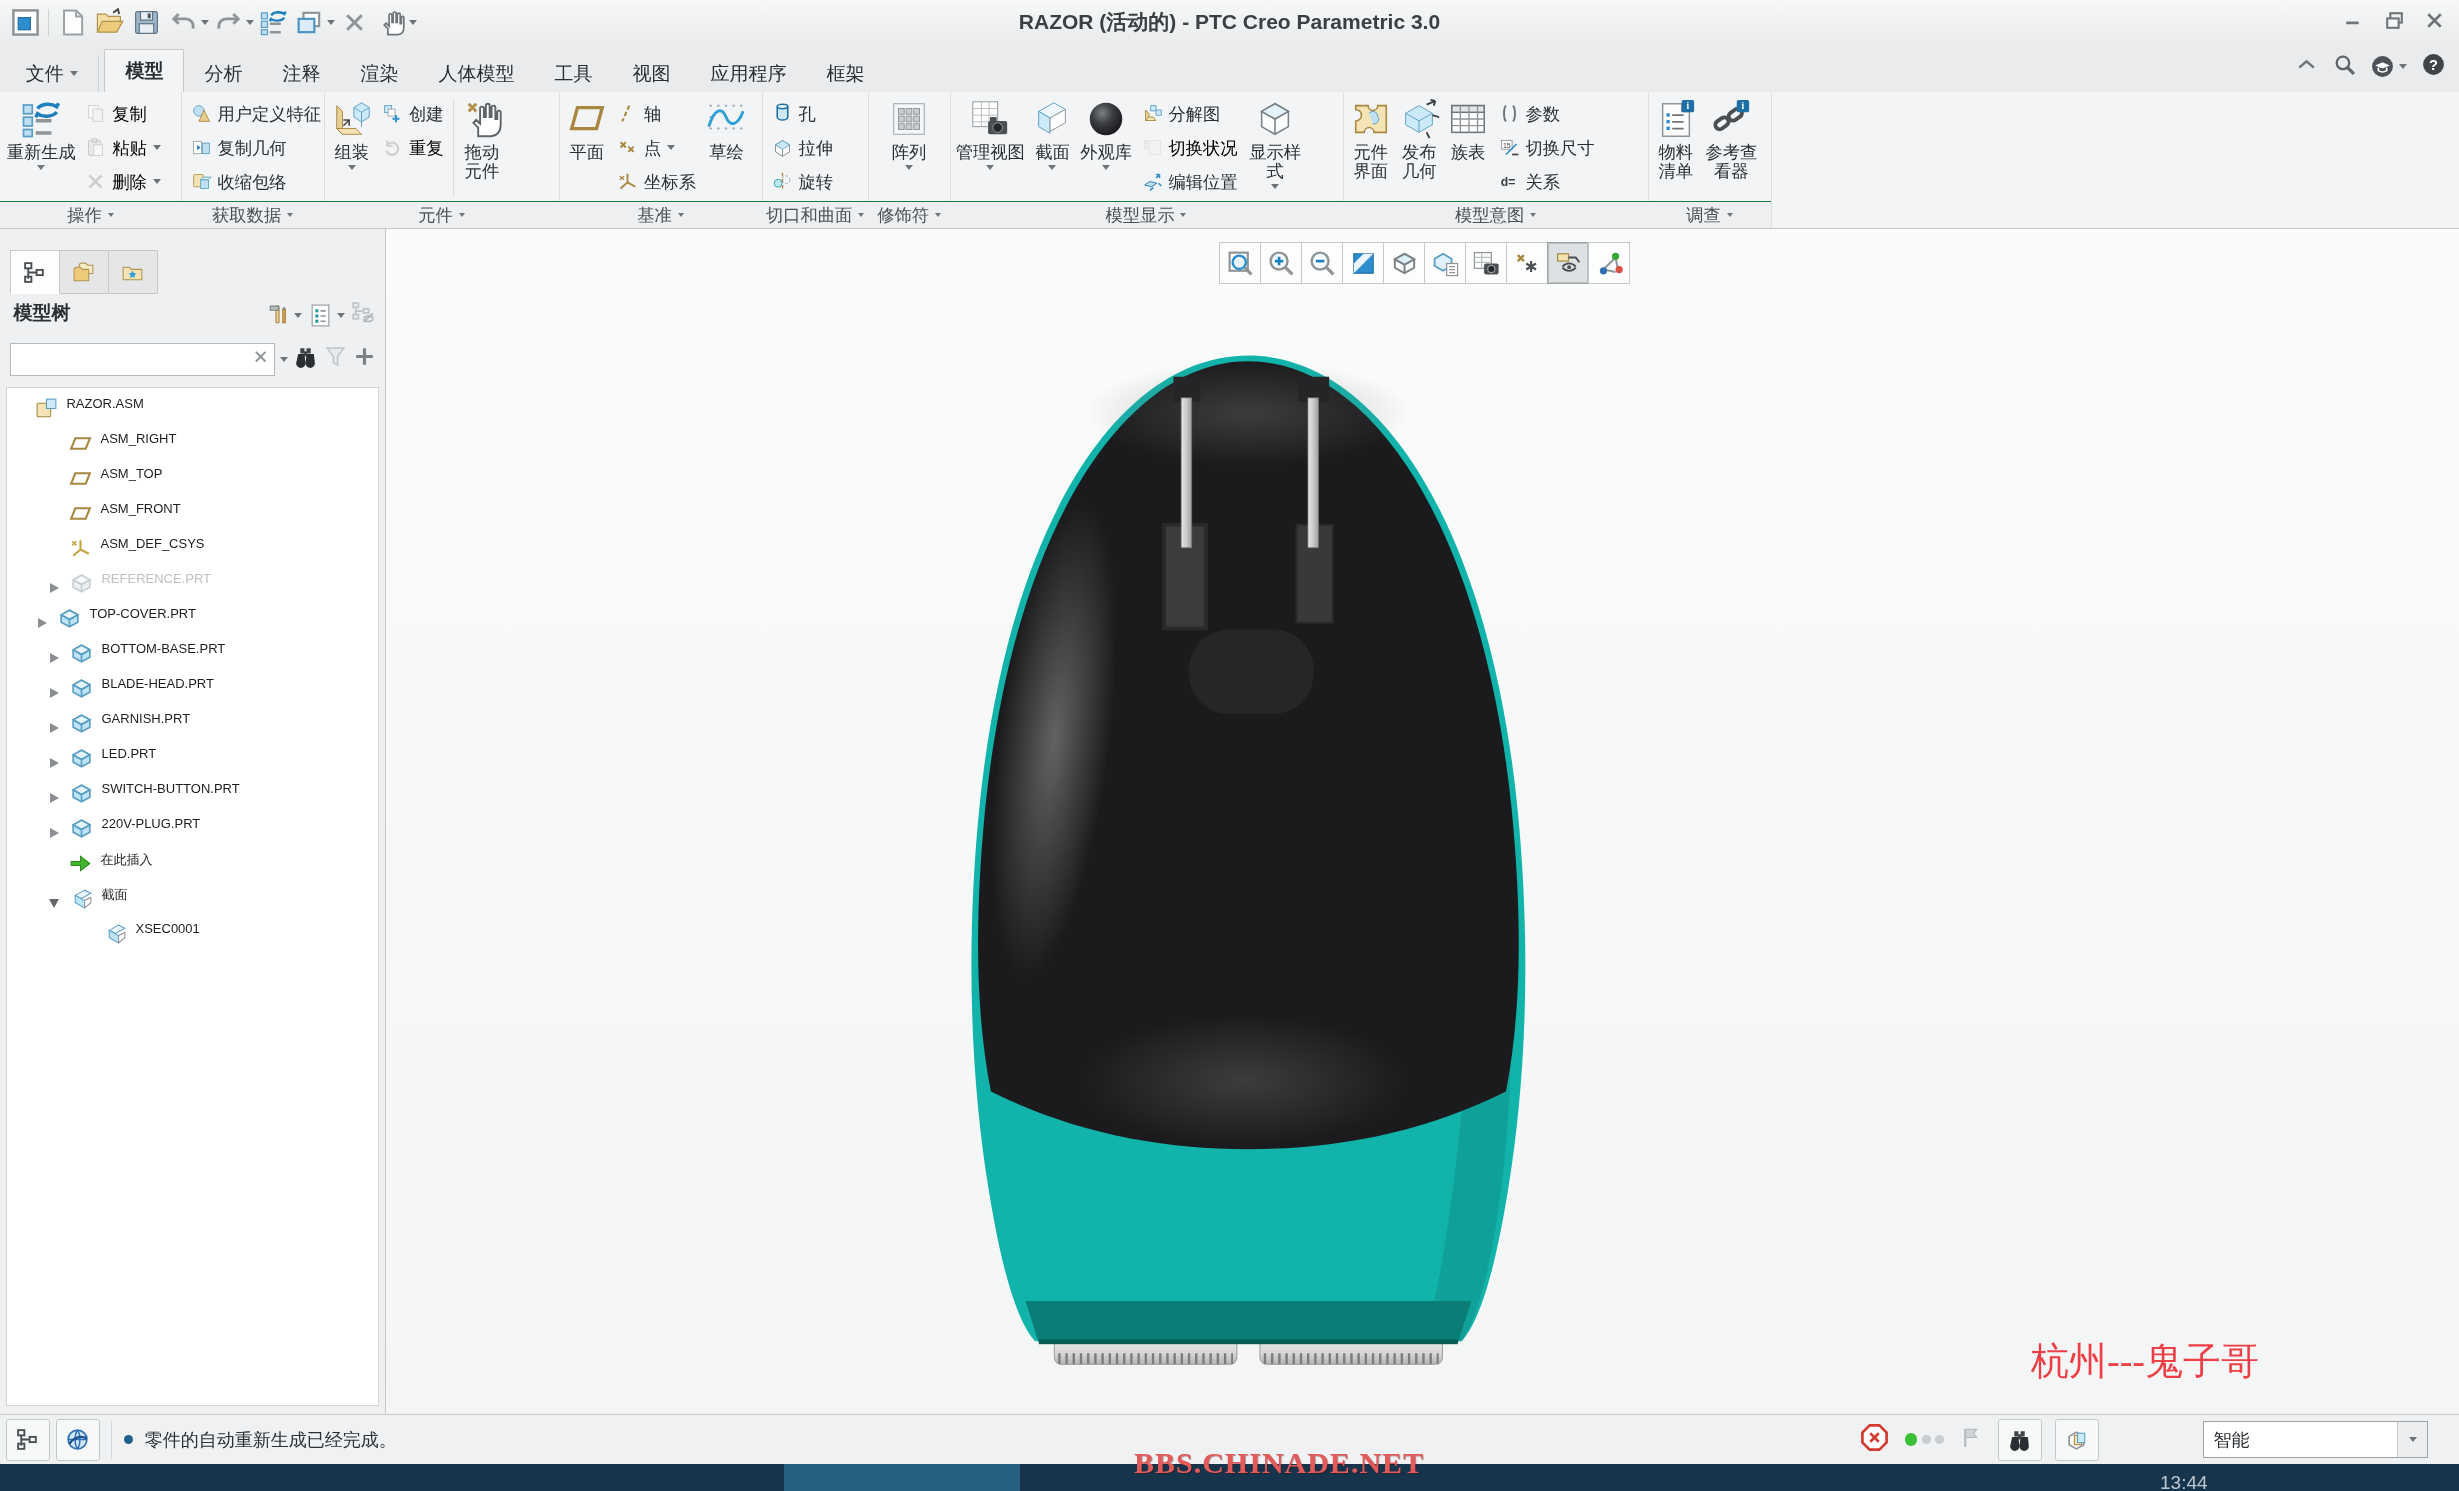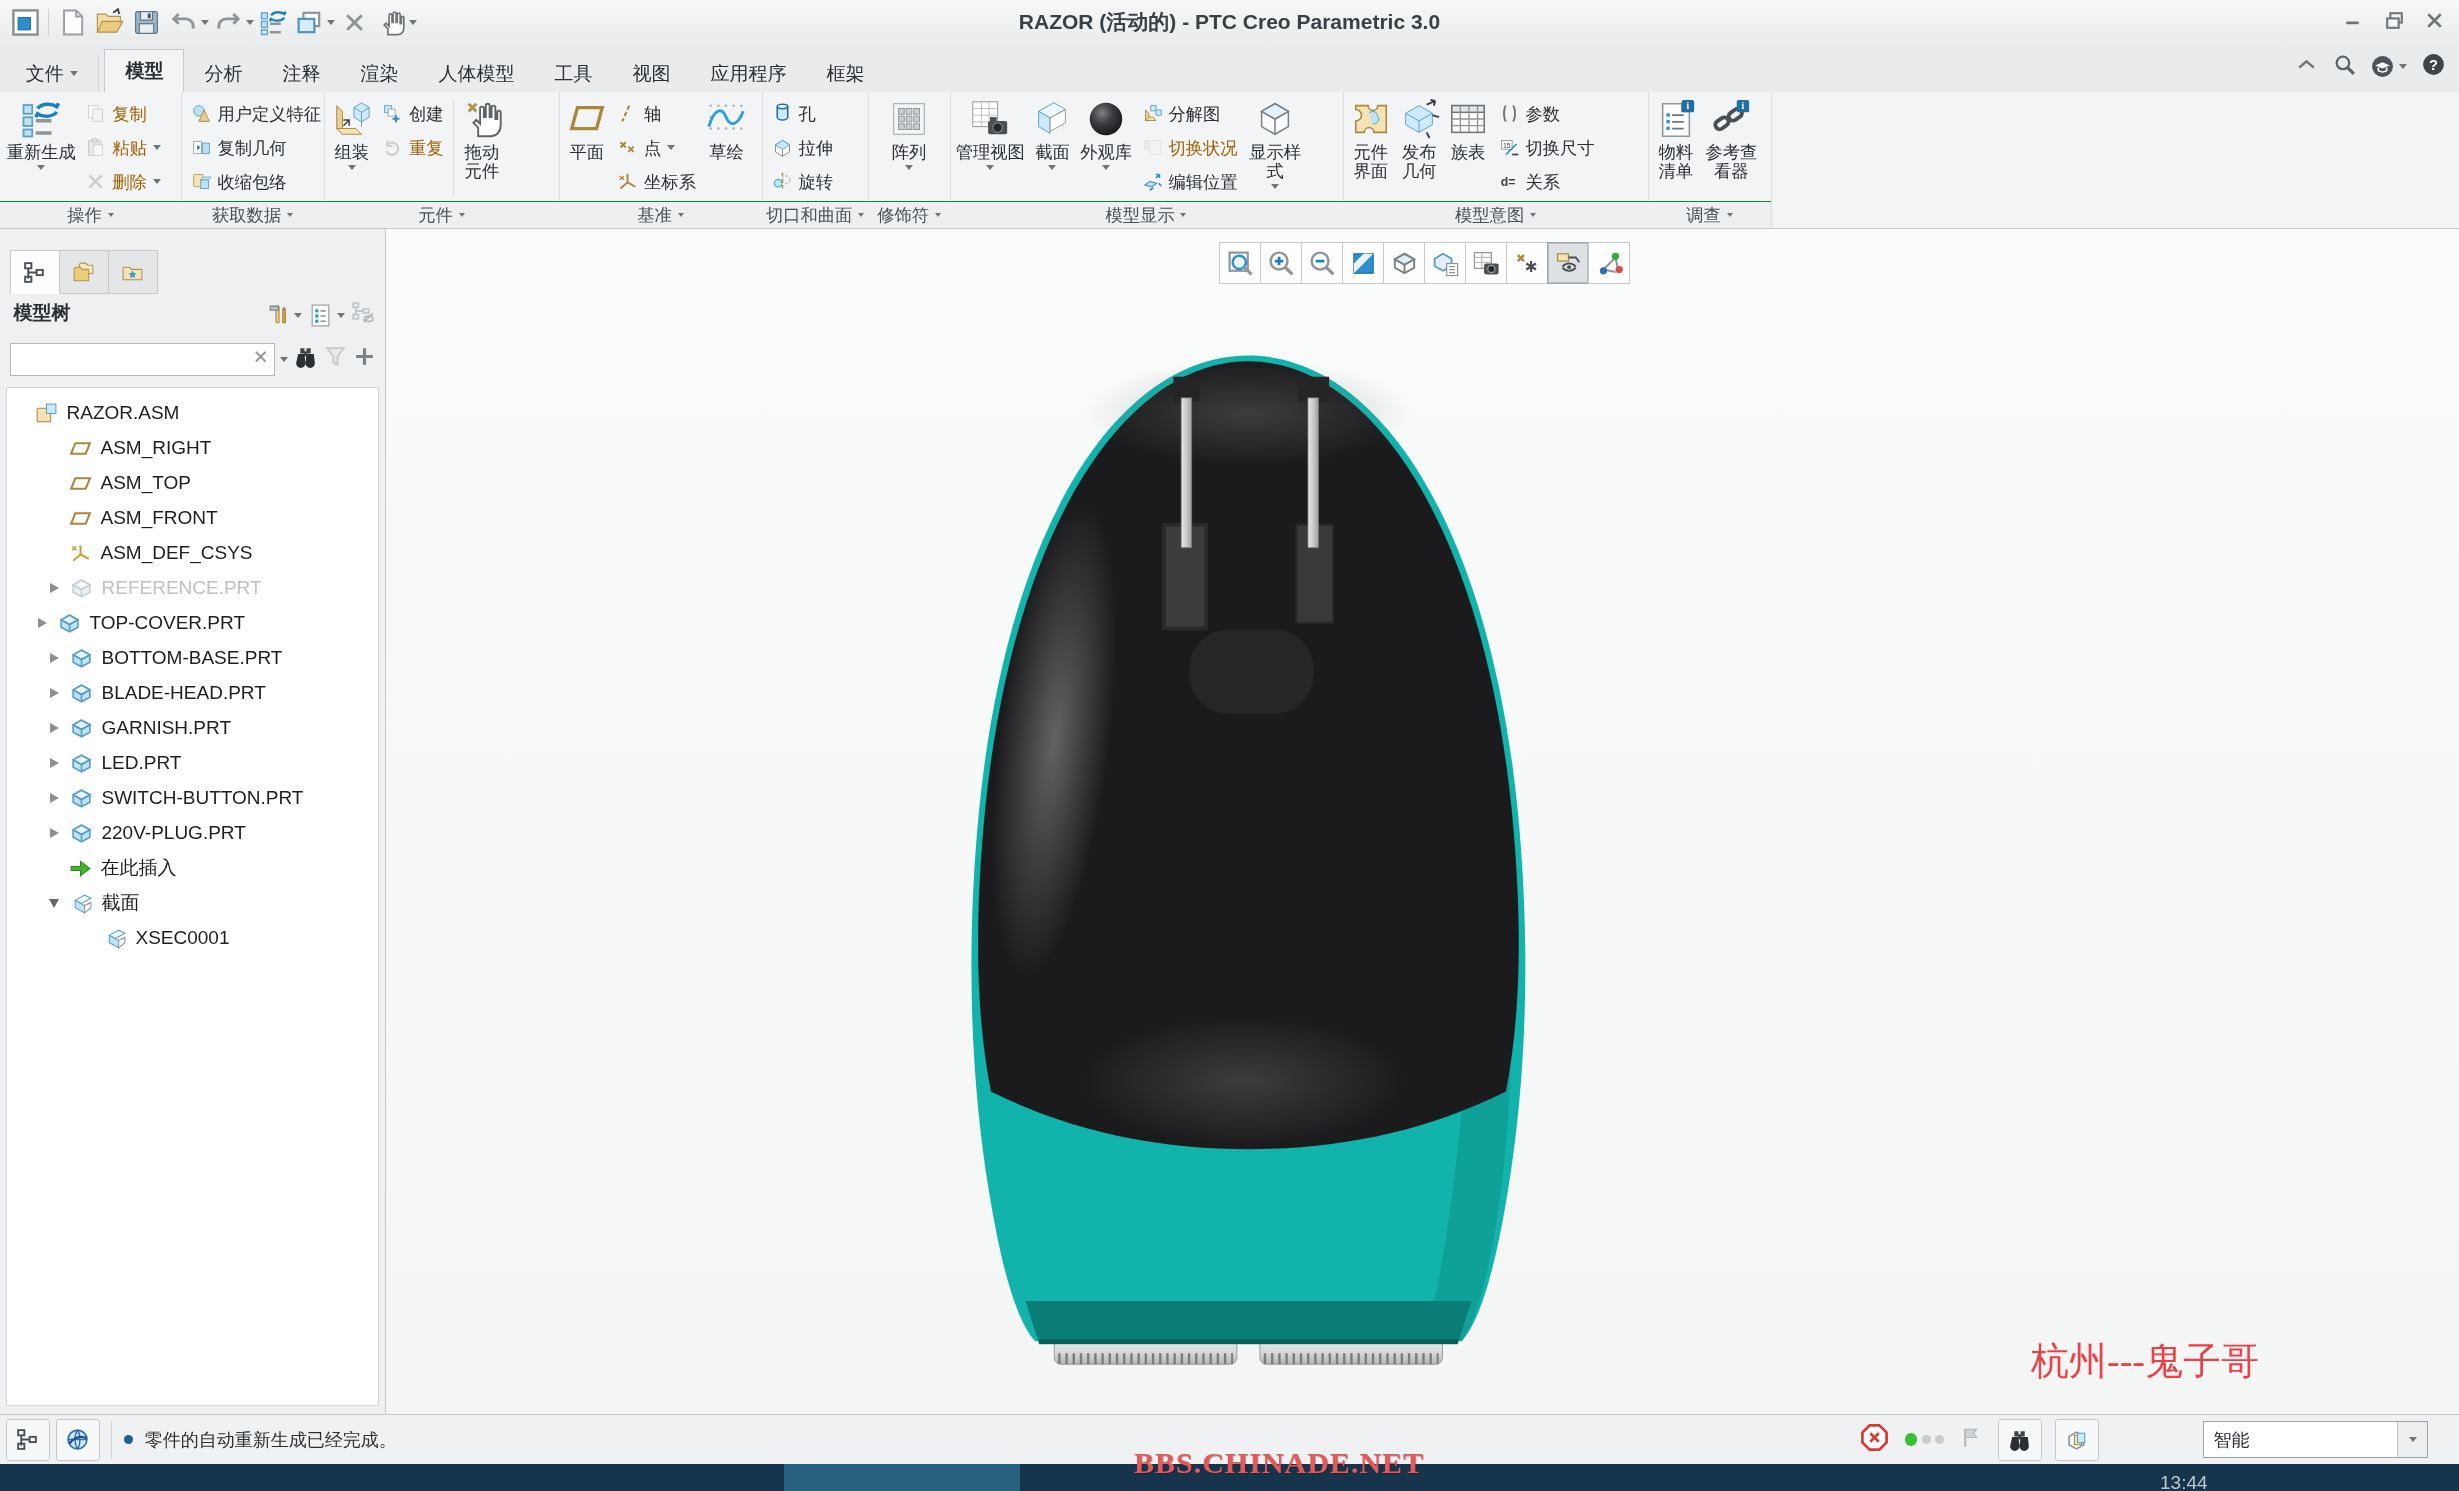--- a/index.html
+++ b/index.html
@@ -39,37 +39,37 @@
   .glabel{position:absolute;left:0;right:0;bottom:0;height:26px;display:flex;align-items:center;justify-content:center;gap:5.8px;
           font-size:17.3px;color:#4a4f53;border-top:1px solid #15803d;background:#edeff0;}
   .glabel .dn{border-top-width:4.8px;border-left-width:3.8px;border-right-width:3.8px;}
   .bigbtn{display:flex;flex-direction:column;align-items:center;justify-content:flex-start;padding:2.9px 1.9px 0;border-radius:2.9px;}
   .bigbtn .blbl{font-size:17.3px;line-height:19px;text-align:center;margin-top:2.9px;}
   .bigbtn .dn{margin-top:2.9px;}
   .blbl.w2{width:38px;}
   .blbl.w3{width:56px;}
   .smcol{display:flex;flex-direction:column;gap:1.9px;padding-top:2.9px;}
   .smbtn{height:32px;display:flex;align-items:center;gap:5.8px;padding:0 4.8px;font-size:17.3px;white-space:nowrap;border-radius:2.9px;}
-  .disabled{color:#a16207;}
+  .disabled{color:#000000;}
   .disabled .ic{opacity:.45;filter:grayscale(1);}
   
   .sidepanel{position:absolute;left:0;top:229px;width:386px;bottom:78px;background:#eef0f1;border-right:1px solid #c6c8ca;box-sizing:border-box;}
   .ptabs{position:absolute;top:21px;left:9.6px;display:flex;}
   .ptab{width:48px;height:42px;display:flex;align-items:center;justify-content:center;
         border:1px solid #c6c8ca;border-left:none;background:#e4e6e8;}
   .ptab:first-child{border-left:1px solid #c6c8ca;}
   .ptab.active{background:#fdfdfd;border-bottom-color:#fdfdfd;}
   .phead{position:absolute;top:71px;left:13.4px;right:9.6px;height:37px;display:flex;align-items:flex-start;}
   .ptitle{font-size:19px;font-weight:bold;color:#2b2f33;}
   .phead-icons{margin-left:auto;display:flex;align-items:center;gap:5.8px;}
   .psearch{position:absolute;top:111px;left:9.6px;right:7.7px;height:38px;display:flex;align-items:center;gap:4.8px;}
   .searchbox{flex:1;height:31px;background:#fff;border:1px solid #b6b9bb;display:flex;align-items:center;}
   .searchbox input{flex:1;border:none;outline:none;height:100%;font-size:17.3px;padding:0 5.8px;background:transparent;font-family:inherit;}
   .ptree{position:absolute;top:158px;left:5.8px;right:5.8px;bottom:7.7px;background:#fff;border:1px solid #d2d4d6;overflow:hidden;padding-top:7.7px;}
-  .trow{height:35px;display:flex;align-items:center;font-size:19px;color:#1c1e20;}
+  .trow{height:35px;display:flex;font-size:13px;color:#1c1e20;}
   .tarrow{width:29px;display:flex;align-items:center;justify-content:center;}
   .tarrow.right::before{content:"";width:0;height:0;border-left:9.6px solid #8b8f93;border-top:5.8px solid transparent;border-bottom:5.8px solid transparent;}
   .tarrow.down::before{content:"";width:0;height:0;border-top:9.6px solid #64686c;border-left:5.8px solid transparent;border-right:5.8px solid transparent;}
   .tico{width:25px;height:25px;}
   .tico svg{width:100%;height:100%;display:block;}
   .tlabel{margin-left:7.7px;white-space:nowrap;}
   .muted .tlabel{color:#bdc1c4;}
   .muted .tico{opacity:.45;filter:grayscale(.7);}
   
   .viewport{position:absolute;left:386px;top:229px;right:0;bottom:78px;background:linear-gradient(180deg,#fafbfb,#f4f5f5);}

